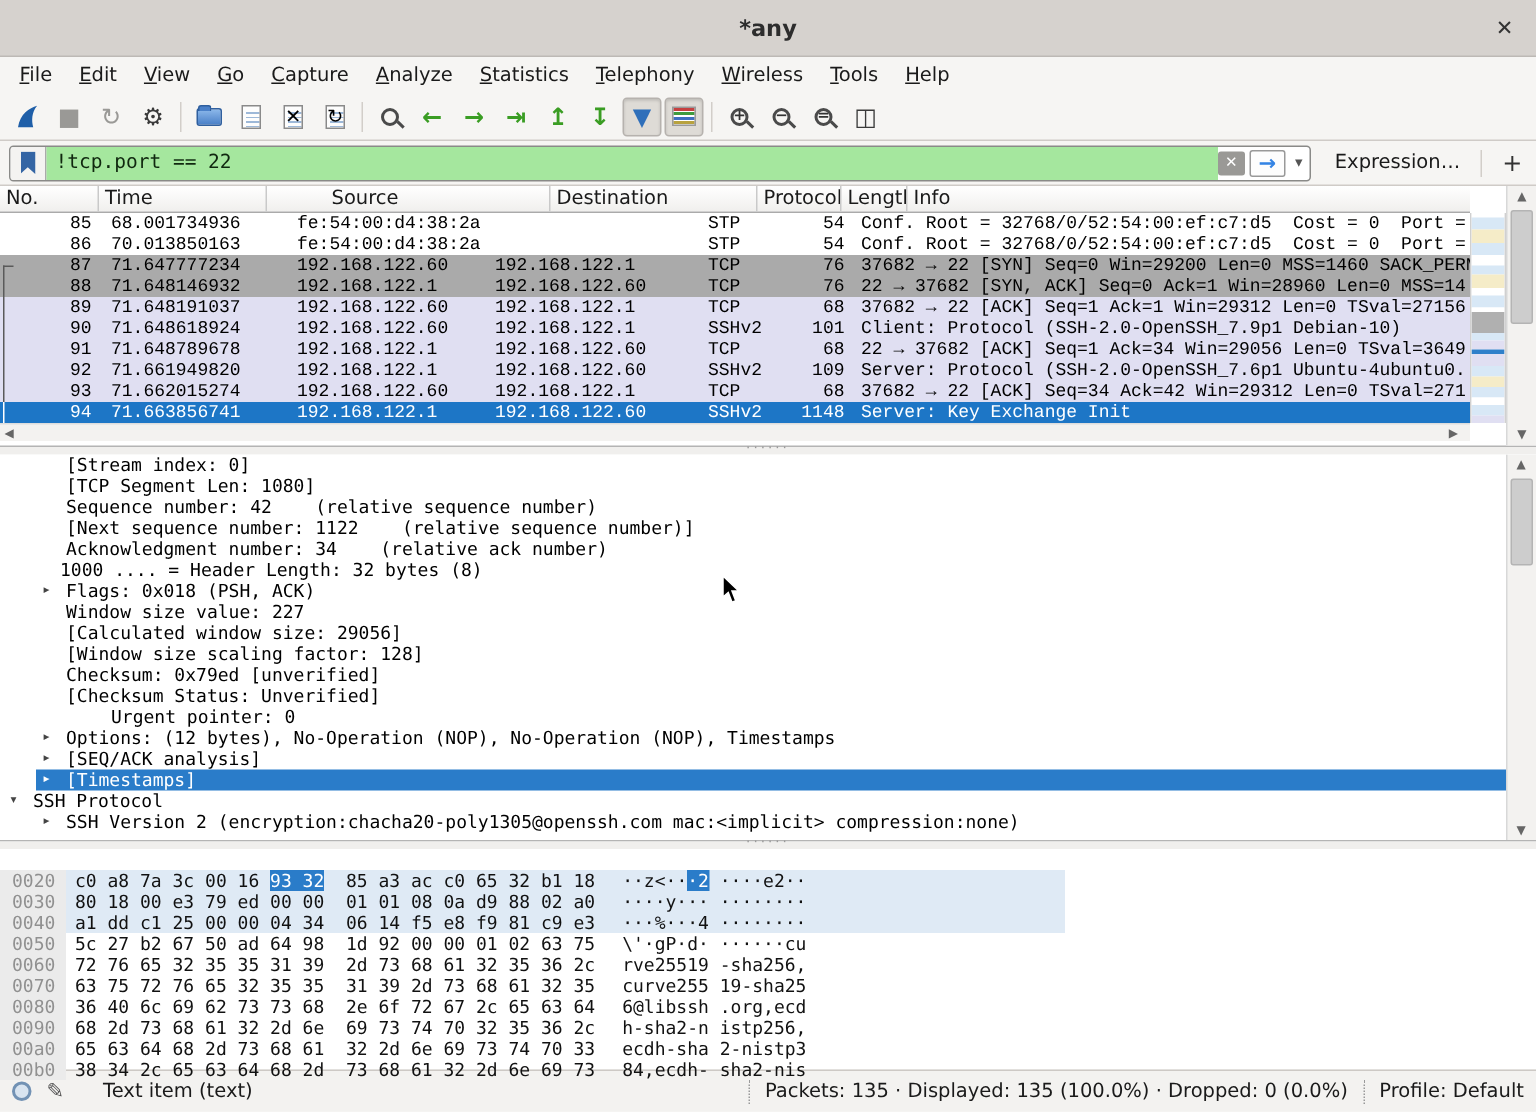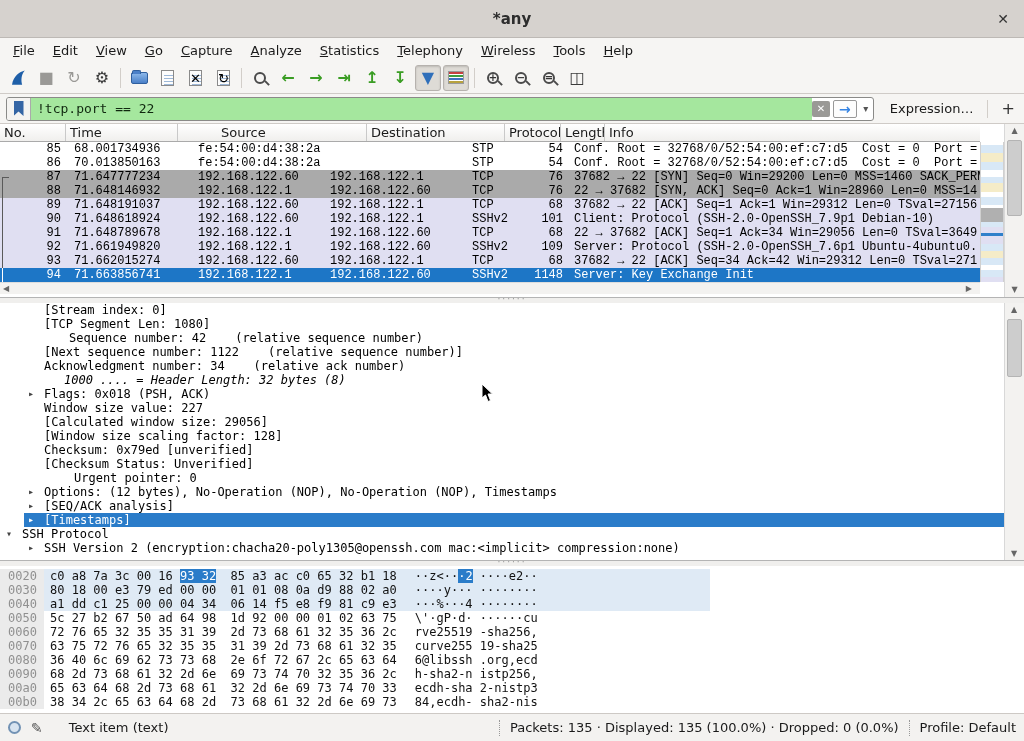--- a/index.html
+++ b/index.html
@@ -95,21 +95,21 @@
   .dline { height:14px; line-height:14px; white-space:pre; position:relative; overflow:hidden; }
   .dline .arr { position:absolute; top:0; font-size:10px; color:#444; }
   .dline.sel { margin-left:24px; background:#2a7cc9; color:#fff; }
   .dline.sel .arr { color:#fff; }
   .dvscroll { position:absolute; right:0; top:0; bottom:0; width:20px; background:#f3f2f0; border-left:1px solid #d8d8d8; }
   .dvscroll .up { position:absolute; top:2px; left:6px; font-size:8px; color:#666; }
   .dvscroll .dn { position:absolute; bottom:2px; left:6px; font-size:8px; color:#666; }
   .dvscroll .th { position:absolute; left:2px; top:16px; height:58px; width:15px; background:#cdcdcd; border:1px solid #b4b4b4; border-radius:2px; }
 
   
-  .hexpane { height:147px; background:#fff; padding-top:3px; font-family:"DejaVu Sans Mono", monospace; font-size:12px; }
+  .hexpane { height:147px; background:#fff; padding-top:14px; font-family:"DejaVu Sans Mono", monospace; font-size:12px; }
   .hexrow { height:14px; line-height:14px; white-space:pre; width:710px; display:flex; }
   .hexrow .off { width:44px; padding-left:8px; background:#ebebeb; color:#909090; flex-shrink:0; }
   .hexrow.shaded .body { background:#dfeaf5; }
   .hexrow .body { flex:1; padding-left:6px; color:#111; }
   .hexrow .ascii { margin-left:18px; }
   .hl { background:#2a7cc9; color:#fff; }
 
   
   .statusbar { height:28px; background:#f3f2f0; border-top:1px solid #cdc9c5; display:flex; align-items:center; font-size:13px; color:#1a1a1a; padding:0 8px; }
   .expert { width:13px; height:13px; border-radius:50%; border:2px solid #7292b4; background:#d8e4f0; margin-right:10px; }
@@ -290,24 +290,24 @@
 </div>
 
 <div class="splitter">
     <span class="dots">······</span>
   </div>
 
 <div class="detail">
   <div class="dlines" id="detaillines">
       <div class="dline" style="padding-left: 44px;">[Stream index: 0]</div>
       <div class="dline" style="padding-left: 44px;">[TCP Segment Len: 1080]</div>
-      <div class="dline" style="padding-left: 69px;">Sequence number: 42    (relative sequence number)</div>
+      <div class="dline" style="padding-left: 44px;">Sequence number: 42    (relative sequence number)</div>
       <div class="dline" style="padding-left: 44px;">[Next sequence number: 1122    (relative sequence number)]</div>
       <div class="dline" style="padding-left: 44px;">Acknowledgment number: 34    (relative ack number)</div>
-      <div class="dline" style="padding-left: 64px; font-style: italic;">1000 .... = Header Length: 32 bytes (8)</div>
+      <div class="dline" style="padding-left: 40px;">1000 .... = Header Length: 32 bytes (8)</div>
       <div class="dline" style="padding-left: 44px;"><span class="arr" style="left: 28px;">▸</span>Flags: 0x018 (PSH, ACK)</div>
       <div class="dline" style="padding-left: 44px;">Window size value: 227</div>
       <div class="dline" style="padding-left: 44px;">[Calculated window size: 29056]</div>
       <div class="dline" style="padding-left: 44px;">[Window size scaling factor: 128]</div>
       <div class="dline" style="padding-left: 44px;">Checksum: 0x79ed [unverified]</div>
       <div class="dline" style="padding-left: 44px;">[Checksum Status: Unverified]</div>
       <div class="dline" style="padding-left: 44px; margin-left: 30px;">Urgent pointer: 0</div>
       <div class="dline" style="padding-left: 44px;"><span class="arr" style="left: 28px;">▸</span>Options: (12 bytes), No-Operation (NOP), No-Operation (NOP), Timestamps</div>
       <div class="dline" style="padding-left: 44px;"><span class="arr" style="left: 28px;">▸</span>[SEQ/ACK analysis]</div>
       <div class="dline sel" style="padding-left: 20px;"><span class="arr" style="left: 4px;">▸</span>[Timestamps]</div>

